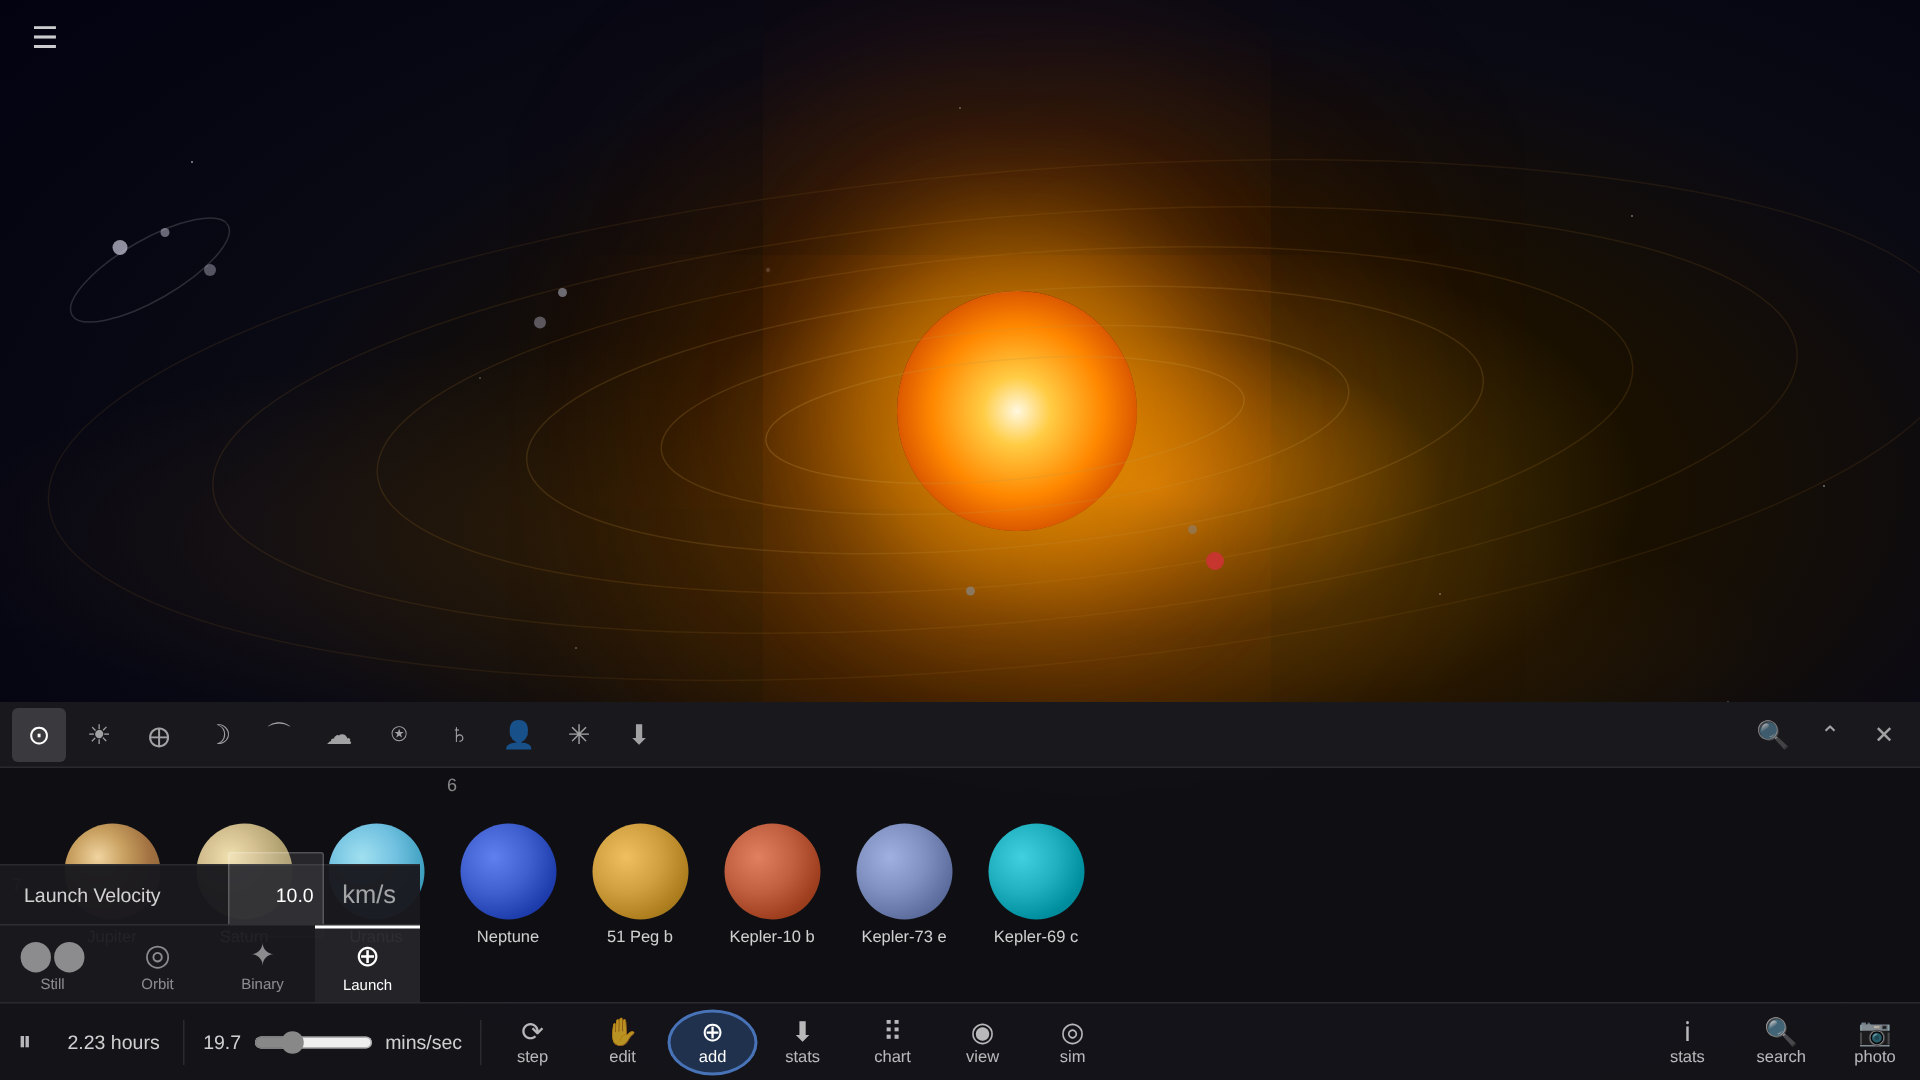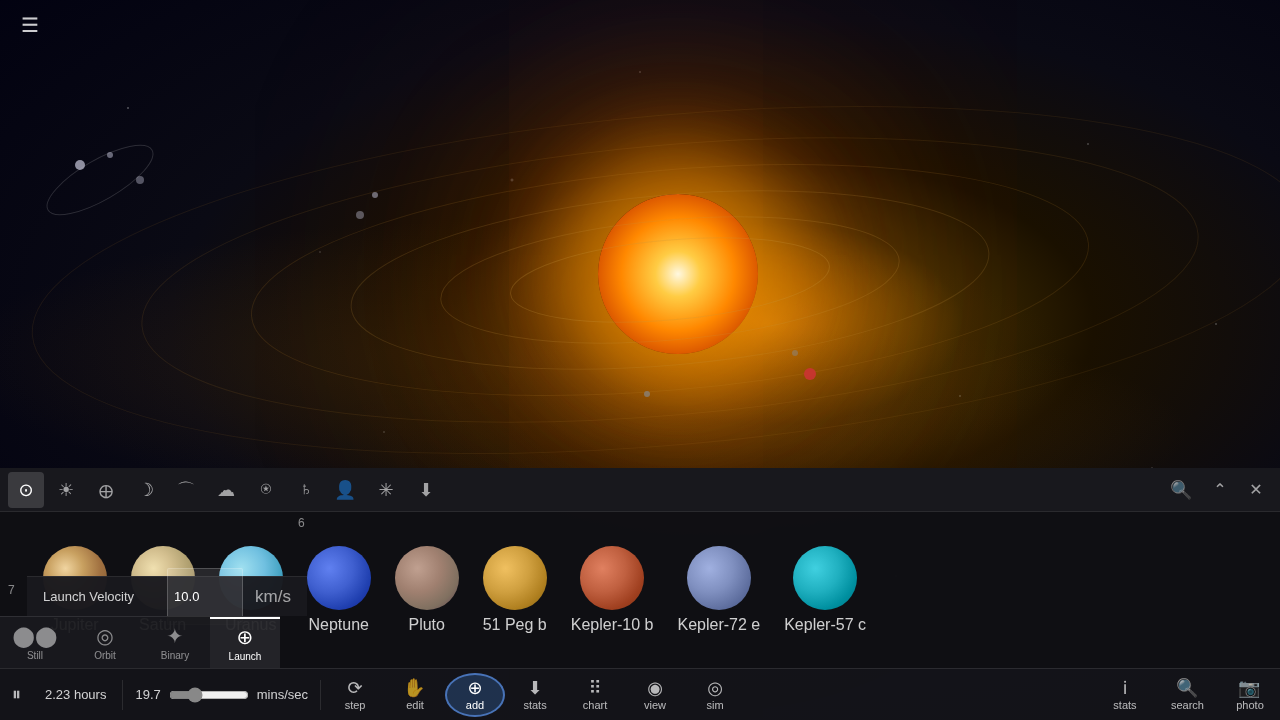--- a/index.html
+++ b/index.html
@@ -161,32 +161,32 @@
       bottom: 104px; left: 0;
       width: 280px;
       height: 40px;
       background: rgba(25,25,30,0.97);
       display: flex;
       align-items: center;
       padding: 0 16px;
       gap: 12px;
       z-index: 90;
       border-top: 1px solid rgba(255,255,255,0.08);
-      margin-left: 27px;
     }
     .launch-label {
       color: rgba(255,255,255,0.8);
       font-size: 13px;
       flex: 1;
     }
     .launch-value {
       background: rgba(255,255,255,0.1);
       border: 1px solid rgba(255,255,255,0.2);
       color: #fff;
-      width: 76px;
+      width: 64px;
+      text-align: right;
       padding: 20px 6px;
       font-size: 13px;
       border-radius: 2px;
     }
     .launch-unit {
       color: rgba(255,255,255,0.6);
       font-size: 17px;
     }
 
     .obj-btn {
@@ -266,21 +266,21 @@
     }
 
     .planet-sphere {
       width: 64px; height: 64px;
       border-radius: 50%;
       margin-bottom: 6px;
     }
 
     .planet-name {
       color: rgba(255,255,255,0.8);
-      font-size: 16px;
+      font-size: 11px;
       text-align: right;
     }
 
     
     #top-menu {
       position: absolute;
       top: 0; left: 0;
       width: 60px; height: 50px;
       display: flex; align-items: center; justify-content: center;
       z-index: 200;
@@ -388,38 +388,34 @@
         </div>
         <div class="planet-item">
           <div class="planet-sphere uranus"></div>
           <div class="planet-name">Uranus</div>
         </div>
         <div class="planet-item">
           <div class="planet-sphere neptune"></div>
           <div class="planet-name">Neptune</div>
         </div>
         <div class="planet-item">
-          <div class="planet-sphere pluto"></div>
-          <div class="planet-name">Pluto</div>
-        </div>
-        <div class="planet-item">
           <div class="planet-sphere peg51b"></div>
           <div class="planet-name">51 Peg b</div>
         </div>
         <div class="planet-item">
           <div class="planet-sphere kepler10b"></div>
           <div class="planet-name">Kepler-10 b</div>
         </div>
         <div class="planet-item">
           <div class="planet-sphere kepler62e"></div>
-          <div class="planet-name">Kepler-72 e</div>
+          <div class="planet-name">Kepler-73 e</div>
         </div>
         <div class="planet-item">
           <div class="planet-sphere kepler69c"></div>
-          <div class="planet-name">Kepler-57 c</div>
+          <div class="planet-name">Kepler-69 c</div>
         </div>
       </div>
     <div class="number-indicator" style="position:absolute; top:4px; left:290px;">6</div>
   </div>
 </div>
 
 <div id="launch-panel">
   <span class="launch-label">Launch Velocity</span>
   <input class="launch-value" type="text" value="10.0" style="">
   <span class="launch-unit">km/s</span>

